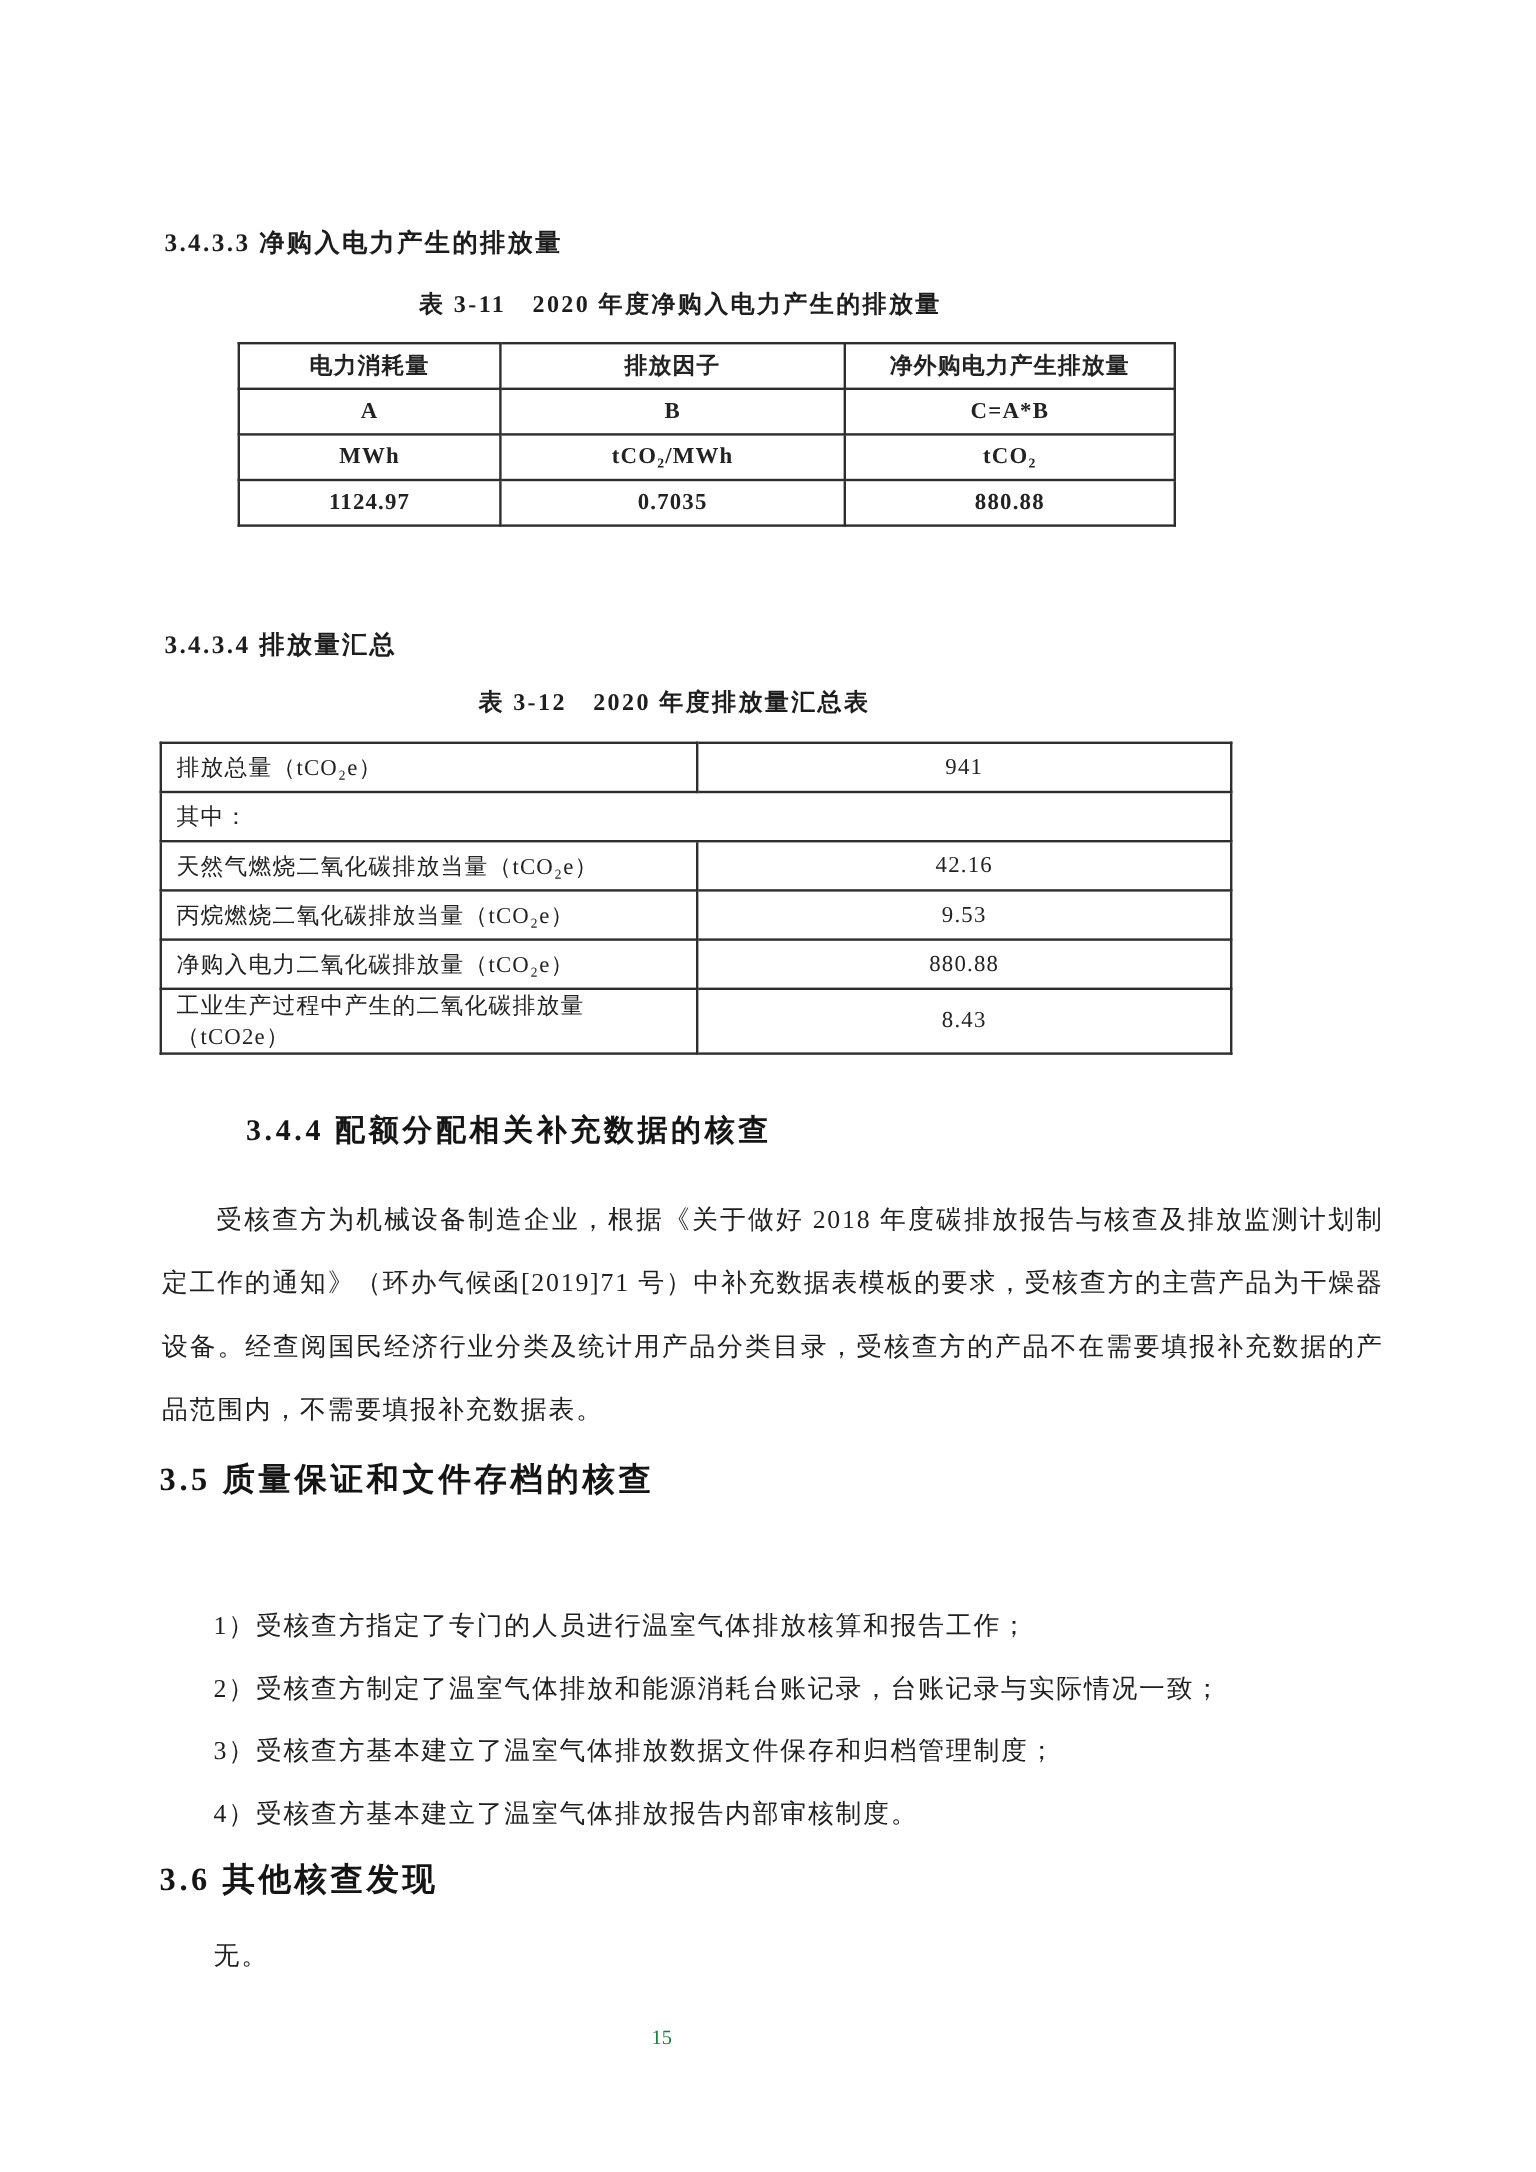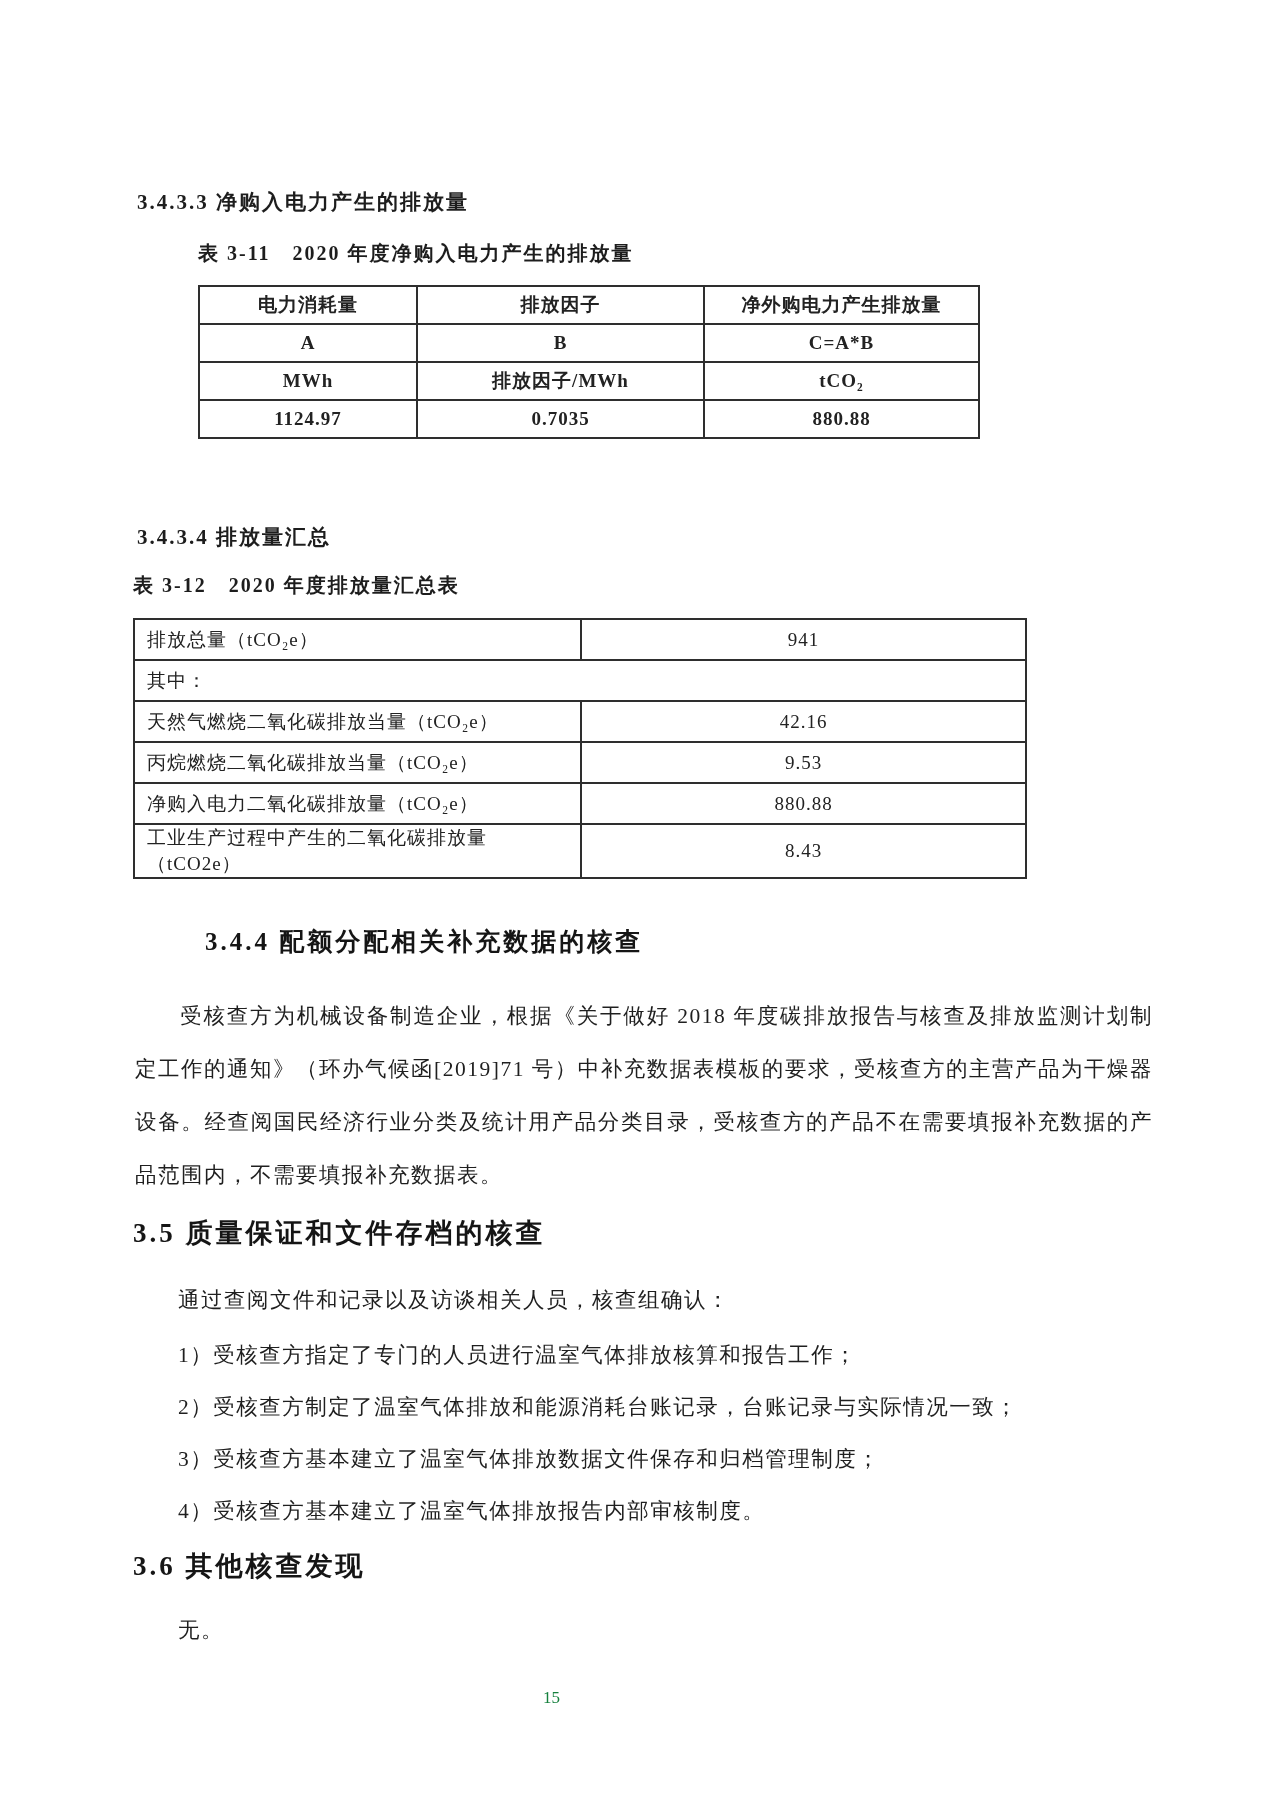--- a/index.html
+++ b/index.html
@@ -32,20 +32,21 @@
   .h-big {
     position: absolute;
     left: 133px;
     font-size: 27px;
     font-weight: 700;
     letter-spacing: 3px;
     color: #151515;
   }
   .caption {
     position: absolute;
+    text-align: center;
     font-size: 20px;
     font-weight: 700;
     letter-spacing: 2px;
     color: #1d1d1d;
   }
   table {
     position: absolute;
     border-collapse: collapse;
     table-layout: fixed;
     font-size: 19px;
@@ -101,21 +102,21 @@
       <td style="width:273px;">排放因子</td>
       <td style="width:261px;">净外购电力产生排放量</td>
     </tr>
     <tr>
       <td>A</td>
       <td>B</td>
       <td>C=A*B</td>
     </tr>
     <tr>
       <td>MWh</td>
-      <td>排放因子/MWh</td>
+      <td>tCO₂/MWh</td>
       <td>tCO₂</td>
     </tr>
     <tr>
       <td>1124.97</td>
       <td>0.7035</td>
       <td>880.88</td>
     </tr>
   </tbody>
     </table>
 
@@ -150,21 +151,20 @@
     </tr>
   </tbody>
     </table>
 
   <div class="h-mid" style="left:205px; top:925px;">3.4.4 配额分配相关补充数据的核查</div>
 
   <div class="body-text para" style="top:990px;">受核查方为机械设备制造企业，根据《关于做好 2018 年度碳排放报告与核查及排放监测计划制定工作的通知》（环办气候函[2019]71 号）中补充数据表模板的要求，受核查方的主营产品为干燥器设备。经查阅国民经济行业分类及统计用产品分类目录，受核查方的产品不在需要填报补充数据的产品范围内，不需要填报补充数据表。</div>
 
   <div class="h-big" style="top:1215px;">3.5 质量保证和文件存档的核查</div>
 
-  <div class="list-item" style="top:1285px;">通过查阅文件和记录以及访谈相关人员，核查组确认：</div>
   <div class="list-item" style="top:1340px;">1）受核查方指定了专门的人员进行温室气体排放核算和报告工作；</div>
   <div class="list-item" style="top:1392px;">2）受核查方制定了温室气体排放和能源消耗台账记录，台账记录与实际情况一致；</div>
   <div class="list-item" style="top:1444px;">3）受核查方基本建立了温室气体排放数据文件保存和归档管理制度；</div>
   <div class="list-item" style="top:1496px;">4）受核查方基本建立了温室气体排放报告内部审核制度。</div>
 
   <div class="h-big" style="top:1548px;">3.6 其他核查发现</div>
 
   <div class="list-item" style="top:1615px;">无。</div>
 
   <div class="page-num">15</div>

